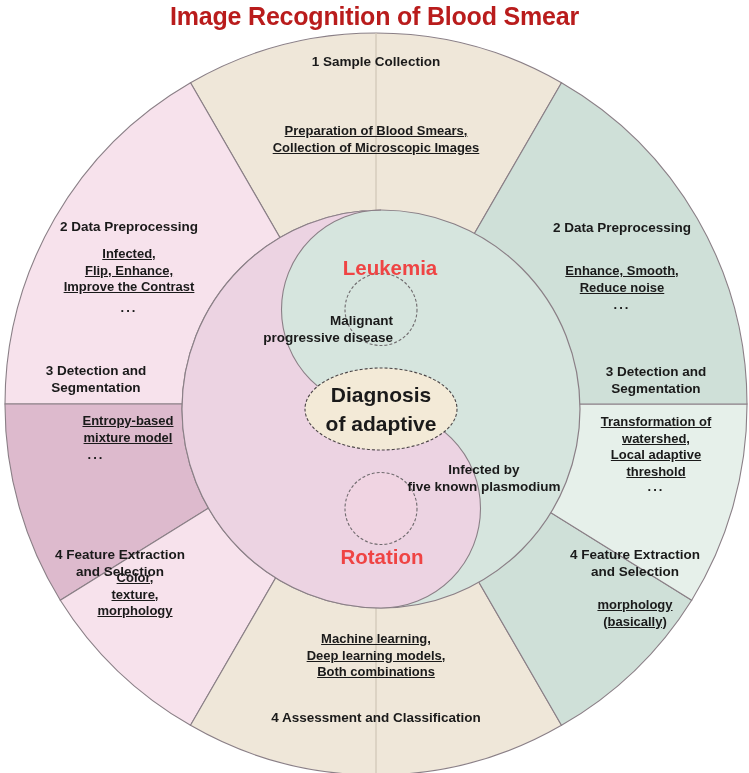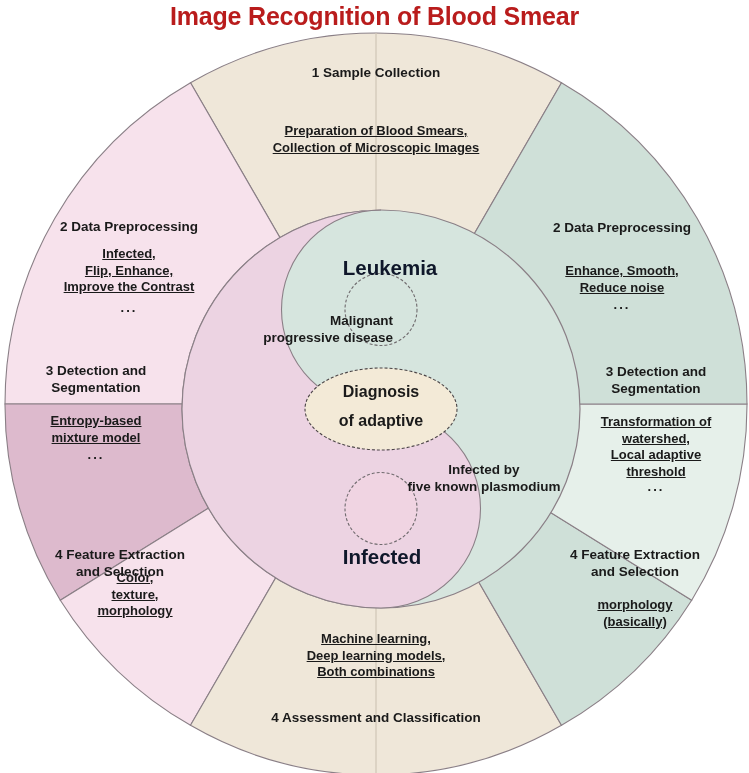--- a/index.html
+++ b/index.html
@@ -42,23 +42,23 @@
     line-height: 1.28;
     white-space: pre-line;
     pointer-events: none;
   }
   .lbl-head { font-size: 13.5px; }
   .lbl-body { font-size: 13px; text-decoration: underline; }
   .dots { font-size: 13px; letter-spacing: 2px; }
   .big-name {
     font-size: 20.5px;
     font-weight: bold;
-    color: #0f172a;
+    color: #ef4444;
   }
-  .center-txt { font-size: 16px; font-weight: bold; }
+  .center-txt { font-size: 21px; font-weight: bold; }
   .small-txt { font-size: 13.5px; font-weight: bold; }
 </style>
 </head>
 <body>
 
 <div id="page-title">Image Recognition of Blood Smear</div>
 
 <svg id="wheel" viewBox="0 0 749 773">
   <defs>
 
@@ -96,33 +96,33 @@
          A 99.5 99.5 0 0 1 381 210 Z" fill="#ecd3e2" stroke="#8a7f86" stroke-width="1.1"></path>
 
     <circle cx="381" cy="309.5" r="36" fill="#d6e5de" stroke="#6f6a6d" stroke-width="1.1" stroke-dasharray="3 2"></circle>
 
     <circle cx="381" cy="508.5" r="36" fill="#f0d4e2" stroke="#6f6a6d" stroke-width="1.1" stroke-dasharray="3 2"></circle>
 
     <ellipse cx="381" cy="409" r="0" rx="76" ry="41" fill="#f3ead7" stroke="#4a4446" stroke-width="1.1" stroke-dasharray="3 2"></ellipse>
   </g>
 </svg>
 
-<div class="lbl lbl-head" style="left:226px; top:64px; width:300px;">1 Sample Collection</div>
+<div class="lbl lbl-head" style="left:226px; top:53px; width:300px;">1 Sample Collection</div>
 <div class="lbl lbl-body" style="left:226px; top:123px; width:300px;">Preparation of Blood Smears,
 Collection of Microscopic Images</div>
 
 <div class="lbl lbl-head" style="left:29px; top:218px; width:200px;">2 Data Preprocessing</div>
 <div class="lbl lbl-body" style="left:29px; top:246px; width:200px;">Infected,
 Flip, Enhance,
 Improve the Contrast</div>
 <div class="lbl dots" style="left:29px; top:300px; width:200px;">...</div>
 
 <div class="lbl lbl-head" style="left:6px; top:362px; width:180px;">3 Detection and
 Segmentation</div>
-<div class="lbl lbl-body" style="left:6px; top:413px; width:180px;">Entropy-based
+<div class="lbl lbl-body" style="left:6px; top:413px; width:180px;padding-left:32px;">Entropy-based
 mixture model</div>
 <div class="lbl dots" style="left:6px; top:447px; width:180px;">...</div>
 
 <div class="lbl lbl-head" style="left:25px; top:546px; width:190px;">4 Feature Extraction
 and Selection</div>
 <div class="lbl lbl-body" style="left:40px; top:570px; width:190px;">Color,
 texture,
 morphology</div>
 
 <div class="lbl lbl-body" style="left:226px; top:631px; width:300px;">Machine learning,
@@ -150,13 +150,13 @@
 
 <div class="lbl big-name" style="left:290px; top:255px; width:200px;">Leukemia</div>
 <div class="lbl small-txt" style="left:213px; top:312px; width:180px;text-align:right;">Malignant
 progressive disease</div>
 
 <div class="lbl center-txt" style="left:316px; top:382px; width:130px;">Diagnosis</div>
 <div class="lbl center-txt" style="left:316px; top:411px; width:130px;">of adaptive</div>
 
 <div class="lbl small-txt" style="left:384px; top:461px; width:200px;">Infected by
 five known plasmodium</div>
-<div class="lbl big-name" style="left:282px; top:544px; width:200px;">Infected</div>
+<div class="lbl big-name" style="left:282px; top:544px; width:200px;">Rotation</div>
 
 </body></html>

